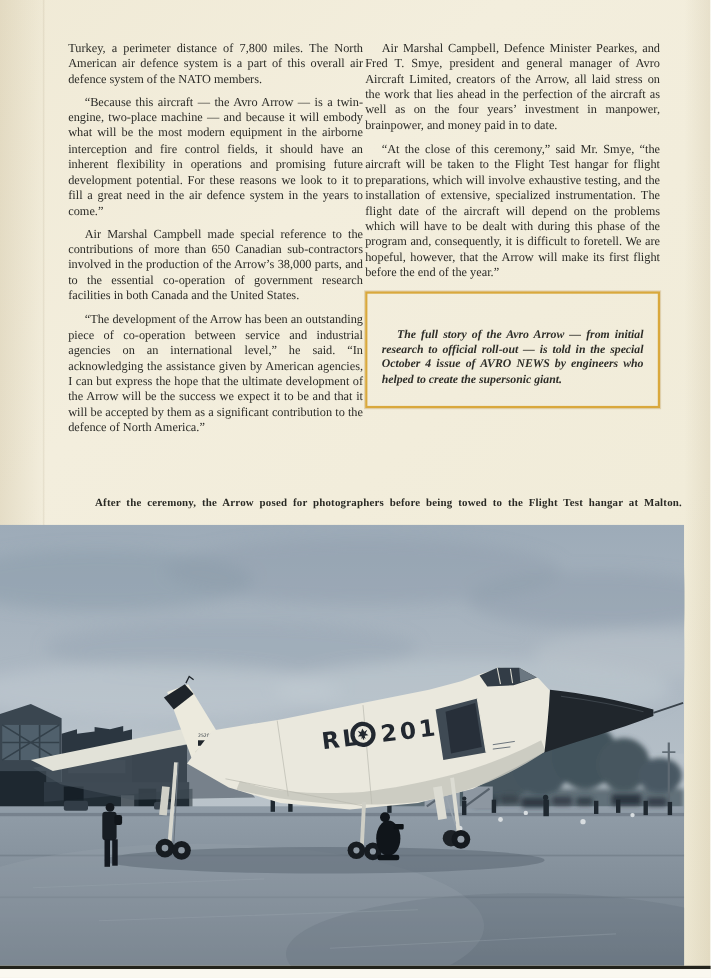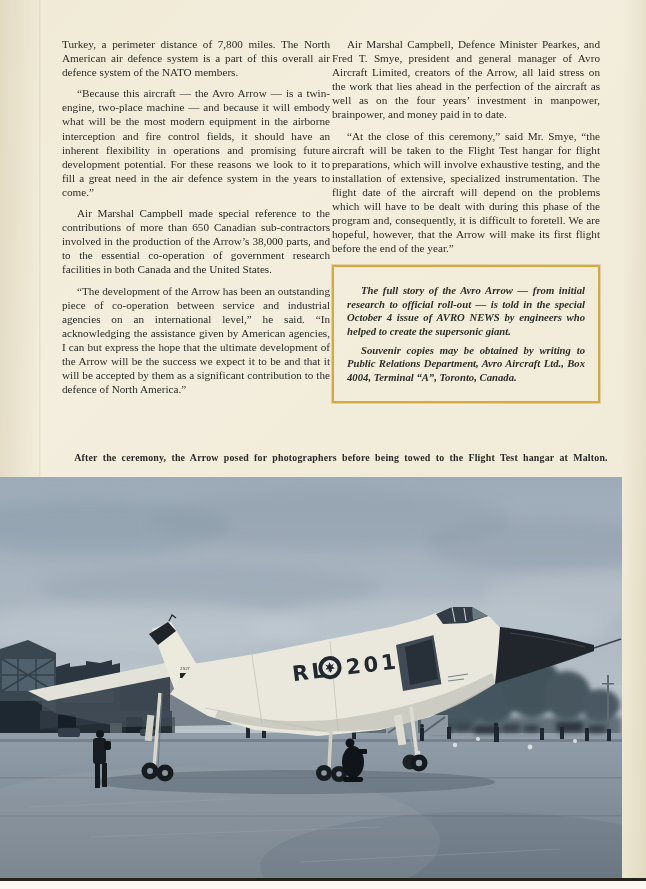--- a/index.html
+++ b/index.html
@@ -24,32 +24,32 @@
     margin:0 0 7px 0;
     font-size:11.2px;line-height:14.1px;
     text-align:justify;text-indent:15px;
     color:#2b2b27;
   }
   .col p.no-indent{text-indent:0;}
   .callout{
     margin-top:10px;
     border:2px solid #d9a83c;
     box-shadow:0 0 0 1px rgba(170,125,40,.25);
-    padding:17px 13px 11px 13px;
+    padding:31px 13px 11px 13px;
     background:transparent;
   }
   .callout p{
     font-size:10.7px;line-height:13.4px;
     font-weight:bold;font-style:italic;
     text-align:justify;text-indent:14px;
     margin:0 0 6px 0;color:#2e2e29;
   }
   .caption{
     position:absolute;top:452px;left:62px;width:558px;
-    text-align:center;
+    text-align:right;
     font-size:9.9px;font-weight:bold;
     letter-spacing:.2px;word-spacing:2.5px;
     color:#2a2a25;
   }
   .photo{position:absolute;top:477px;left:0;width:622px;height:401px;}
   .photo svg{display:block;width:622px;height:401px;}
   .bottom-rule{position:absolute;top:878px;left:0;width:646px;height:3px;background:#23231b;}
   .bottom-white{position:absolute;top:881px;left:0;width:646px;height:8px;background:#faf8f0;}
 </style>
 </head>
@@ -65,21 +65,20 @@
     <p>“Because this aircraft — the Avro Arrow — is a twin-engine, two-place machine — and because it will embody what will be the most modern equipment in the airborne interception and fire control fields, it should have an inherent flexibility in operations and promising future development potential. For these reasons we look to it to fill a great need in the air defence system in the years to come.”</p>
     <p>Air Marshal Campbell made special reference to the contributions of more than 650 Canadian sub-contractors involved in the production of the Arrow’s 38,000 parts, and to the essential co-operation of government research facilities in both Canada and the United States.</p>
     <p>“The development of the Arrow has been an outstanding piece of co-operation between service and industrial agencies on an international level,” he said.  “In acknowledging the assistance given by American agencies, I can but express the hope that the ultimate development of the Arrow will be the success we expect it to be and that it will be accepted by them as a significant contribution to the defence of North America.”</p>
   </div>
 
   <div class="col col-right">
     <p>Air Marshal Campbell, Defence Minister Pearkes, and Fred T. Smye, president and general manager of Avro Aircraft Limited, creators of the Arrow, all laid stress on the work that lies ahead in the perfection of the aircraft as well as on the four years’ investment in manpower, brainpower, and money paid in to date.</p>
     <p>“At the close of this ceremony,” said Mr. Smye, “the aircraft will be taken to the Flight Test hangar for flight preparations, which will involve exhaustive testing, and the installation of extensive, specialized instrumentation.  The flight date of the aircraft will depend on the problems which will have to be dealt with during this phase of the program and, consequently, it is difficult to foretell. We are hopeful, however, that the Arrow will make its first flight before the end of the year.”</p>
     <div class="callout">
       <p>The full story of the Avro Arrow — from initial research to official roll-out — is told in the special October 4 issue of AVRO NEWS by engineers who helped to create the supersonic giant.</p>
-      <p>Souvenir copies may be obtained by writing to Public Relations Department, Avro Aircraft Ltd., Box 4004, Terminal “A”, Toronto, Canada.</p>
     </div>
   </div>
 
   <div class="caption">After the ceremony, the Arrow posed for photographers before being towed to the Flight Test hangar at Malton.</div>
 
   <div class="photo">
     <svg viewBox="0 0 622 401" xmlns="http://www.w3.org/2000/svg">
       <defs>
         <linearGradient id="skyG" x1="0" y1="0" x2="0" y2="1">
           <stop offset="0" stop-color="#9dabb8"></stop>

